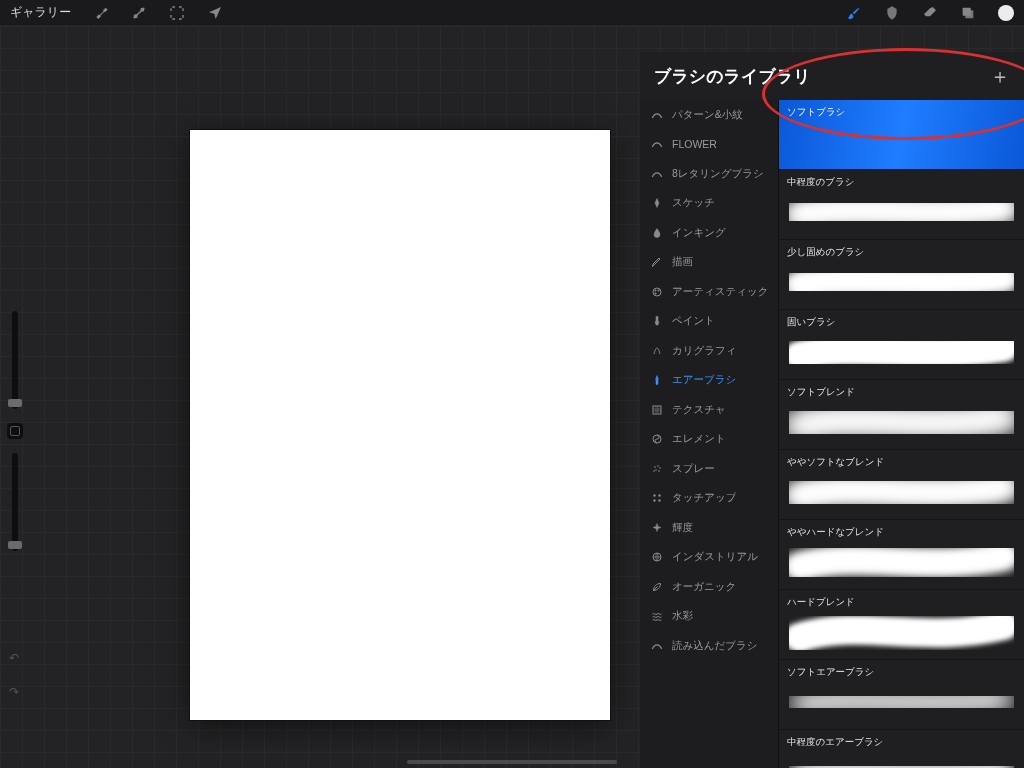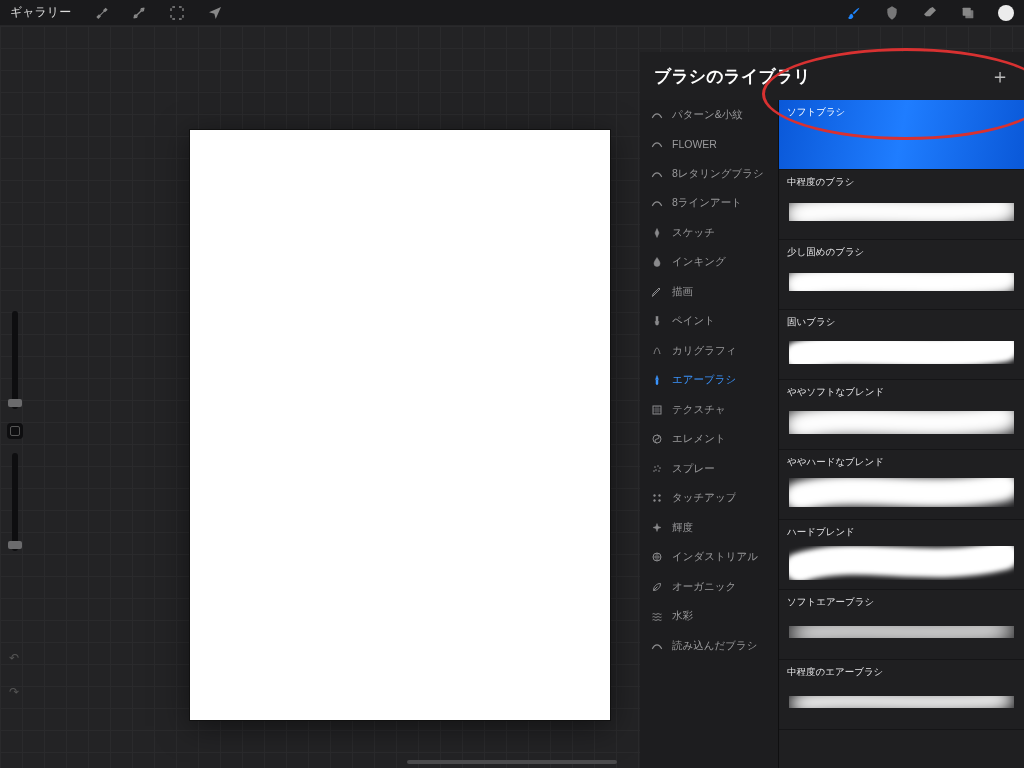--- a/index.html
+++ b/index.html
@@ -308,48 +308,51 @@
             <span class="set-icon">
               <svg viewBox="0 0 24 24" fill="#8a8a8c" stroke="#8a8a8c">
                 <path d="M3 17c5-10 13-10 18 0" fill="none" stroke-width="2.5" stroke-linecap="round"></path>
               </svg>
             </span>
             <span class="set-label">8レタリングブラシ</span>
           </div>
           <div class="set-item">
             <span class="set-icon">
               <svg viewBox="0 0 24 24" fill="#8a8a8c" stroke="#8a8a8c">
-                <path d="M3 17c5-10 13-10 18 0" fill="none" stroke-width="2.5" stroke-linecap="round"></path>
-              </svg>
-            </span>
-            <span class="set-label">8ラインアート</span>
-          </div>
-          <div class="set-item">
-            <span class="set-icon">
-              <svg viewBox="0 0 24 24" fill="#8a8a8c" stroke="#8a8a8c">
                 <path d="M12 3l4 9-4 9-4-9z"></path>
               </svg>
             </span>
             <span class="set-label">スケッチ</span>
           </div>
           <div class="set-item">
             <span class="set-icon">
               <svg viewBox="0 0 24 24" fill="#8a8a8c" stroke="#8a8a8c">
                 <path d="M12 3c4 6 6 9 6 12a6 6 0 11-12 0c0-3 2-6 6-12z"></path>
               </svg>
             </span>
             <span class="set-label">インキング</span>
           </div>
           <div class="set-item">
             <span class="set-icon">
               <svg viewBox="0 0 24 24" fill="#8a8a8c" stroke="#8a8a8c">
                 <path d="M6 18L18 6l-2-2L4 16l-1 5z" fill="none" stroke-width="2"></path>
               </svg>
             </span>
             <span class="set-label">描画</span>
+          </div>
+          <div class="set-item">
+            <span class="set-icon">
+              <svg viewBox="0 0 24 24" fill="#8a8a8c" stroke="#8a8a8c">
+                <circle cx="12" cy="12" r="8" fill="none" stroke-width="2"></circle>
+                <circle cx="9" cy="9" r="1.5"></circle>
+                <circle cx="15" cy="9" r="1.5"></circle>
+                <circle cx="9" cy="15" r="1.5"></circle>
+              </svg>
+            </span>
+            <span class="set-label">アーティスティック</span>
           </div>
           <div class="set-item">
             <span class="set-icon">
               <svg viewBox="0 0 24 24" fill="#8a8a8c" stroke="#8a8a8c">
                 <rect x="10" y="3" width="4" height="10"></rect>
                 <path d="M8 13h8l-2 7h-4z"></path>
               </svg>
             </span>
             <span class="set-label">ペイント</span>
           </div>
@@ -496,20 +499,32 @@
     <defs>
                   <filter id="bf3" x="-40%" y="-80%" width="180%" height="280%">
       <feGaussianBlur stdDeviation="2.8"></feGaussianBlur>
     </filter>
                 </defs>
     <path d="M10 26 C 63 13.2, 126 30.8, 200 18" stroke="#ffffff" stroke-width="30" stroke-linecap="round" fill="none" filter="url(#bf3)"></path>
     <path d="M10 26 C 63 13.2, 126 30.8, 200 18" stroke="#ffffff" stroke-width="18" stroke-linecap="round" fill="none" filter="url(#bf3)"></path>
   </svg></div>
           </div>
           <div class="brush-item">
+            <div class="brush-name">ソフトブレンド</div>
+            <div class="brush-preview"><svg viewBox="0 0 210 44" preserveAspectRatio="none">
+    <defs>
+                  <filter id="bf4" x="-40%" y="-80%" width="180%" height="280%">
+      <feGaussianBlur stdDeviation="10.5"></feGaussianBlur>
+    </filter>
+                </defs>
+    <path d="M10 26 C 63 13.2, 126 30.8, 200 18" stroke="#ffffff" stroke-width="30" stroke-linecap="round" fill="none" filter="url(#bf4)"></path>
+    <path d="M10 26 C 63 13.2, 126 30.8, 200 18" stroke="#ffffff" stroke-width="18" stroke-linecap="round" fill="none" filter="url(#bf4)"></path>
+  </svg></div>
+          </div>
+          <div class="brush-item">
             <div class="brush-name">ややソフトなブレンド</div>
             <div class="brush-preview"><svg viewBox="0 0 210 44" preserveAspectRatio="none">
     <defs>
                   <filter id="bf5" x="-40%" y="-80%" width="180%" height="280%">
       <feGaussianBlur stdDeviation="7.699999999999999"></feGaussianBlur>
     </filter>
                 </defs>
     <path d="M10 26 C 63 13.2, 126 30.8, 200 18" stroke="#ffffff" stroke-width="30" stroke-linecap="round" fill="none" filter="url(#bf5)"></path>
     <path d="M10 26 C 63 13.2, 126 30.8, 200 18" stroke="#ffffff" stroke-width="18" stroke-linecap="round" fill="none" filter="url(#bf5)"></path>
   </svg></div>

